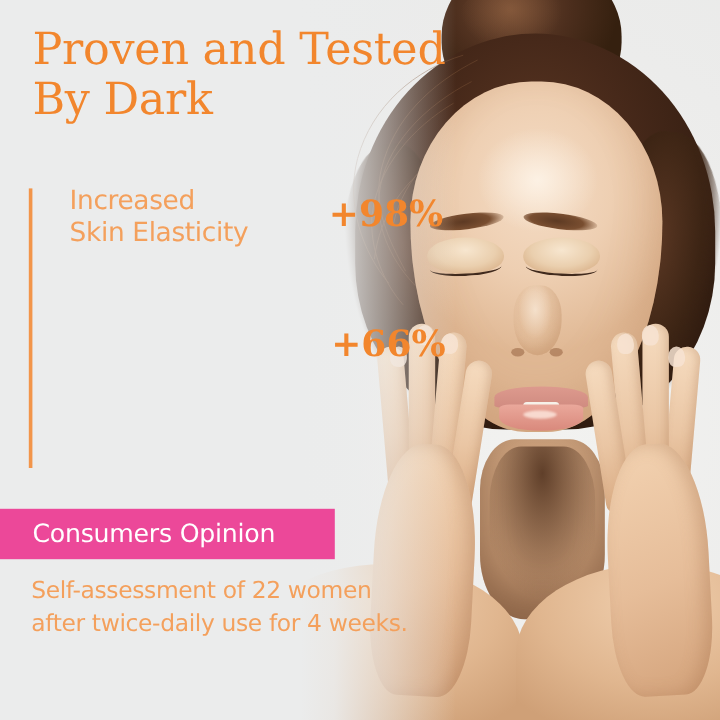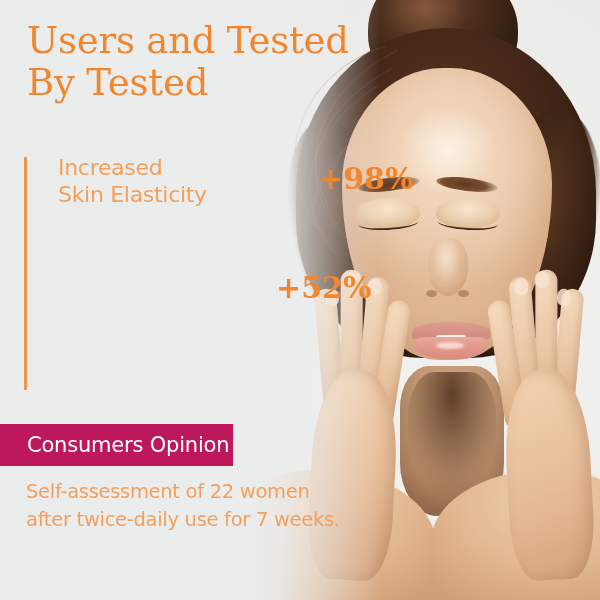--- a/index.html
+++ b/index.html
@@ -373,31 +373,31 @@
   }
   .stat-value {
     font-family: "DejaVu Serif", "Liberation Serif", serif;
     font-size: 30px;
     color: #f2862d;
     font-weight: 700;
     white-space: nowrap;
     margin-left: auto;
     padding-left: 6px;
   }
-  .stat-row.r1 .stat-value { position: absolute; left: 210px; top: 6px; margin-left: 44px; }
+  .stat-row.r1 .stat-value { position: absolute; left: 210px; top: 6px; }
   .stat-row.r2 .stat-value { position: absolute; left: 212px; top: 32px; }
   .stat-row.r3 .stat-value { position: absolute; left: 206px; top: 32px; }
 
   .opinion-banner {
     position: absolute;
     left: 0;
     top: 424px;
-    width: 233px;
+    width: 279px;
     height: 42px;
-    background: #be185d;
+    background: #ec4899;
     display: flex;
     align-items: center;
   }
   .opinion-banner-text {
     font-family: "DejaVu Sans", "Liberation Sans", sans-serif;
     font-size: 21px;
     color: #ffffff;
     font-weight: 400;
     padding-left: 27px;
     letter-spacing: -0.2px;
@@ -489,41 +489,41 @@
         <div class="palm"></div>
       </div>
 
     </div>
     <div class="photo-fade"></div>
   </div>
 
   <div class="content-layer">
 
     <div class="headline">
-      <span class="line">Users and Tested</span>
-      <span class="line">By Tested</span>
+      <span class="line">Proven and Tested</span>
+      <span class="line">By Dark</span>
     </div>
 
     <div class="stats">
       <div class="stats-rule"></div>
 
       <div class="stat-row r1">
         <div class="stat-label">Increased
 Skin Elasticity</div>
         <div class="stat-value">+98%</div>
       </div>
 
       <div class="stat-row r2">
-        <div class="stat-value">+52%</div>
+        <div class="stat-value">+66%</div>
       </div>
 
       <div class="stat-row r3">
       </div>
     </div>
 
     <div class="opinion-banner">
       <span class="opinion-banner-text">Consumers Opinion</span>
     </div>
 
-    <div class="opinion-body">Self-assessment of 22 women after twice-daily use for 7 weeks.</div>
+    <div class="opinion-body">Self-assessment of 22 women after twice-daily use for 4 weeks.</div>
 
   </div>
 </div>
 
 </body></html>

